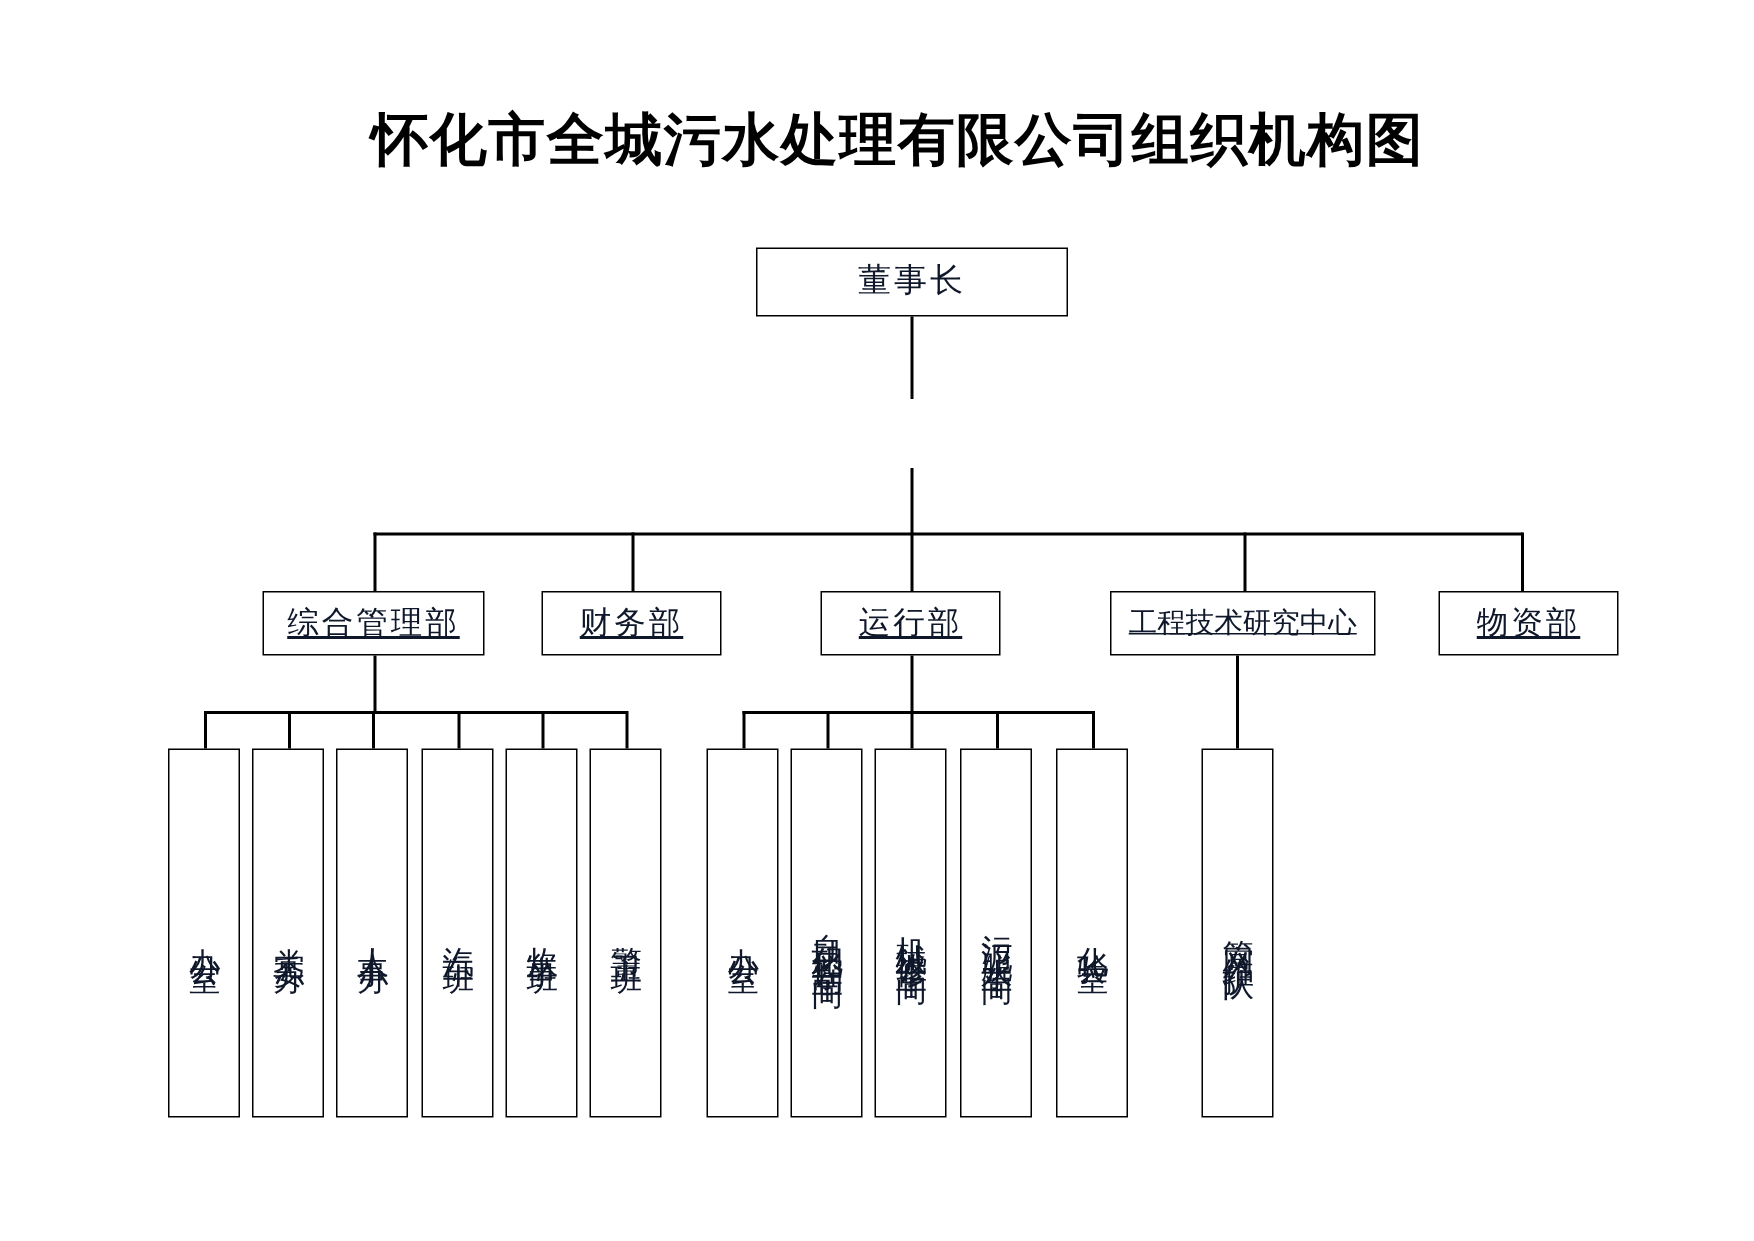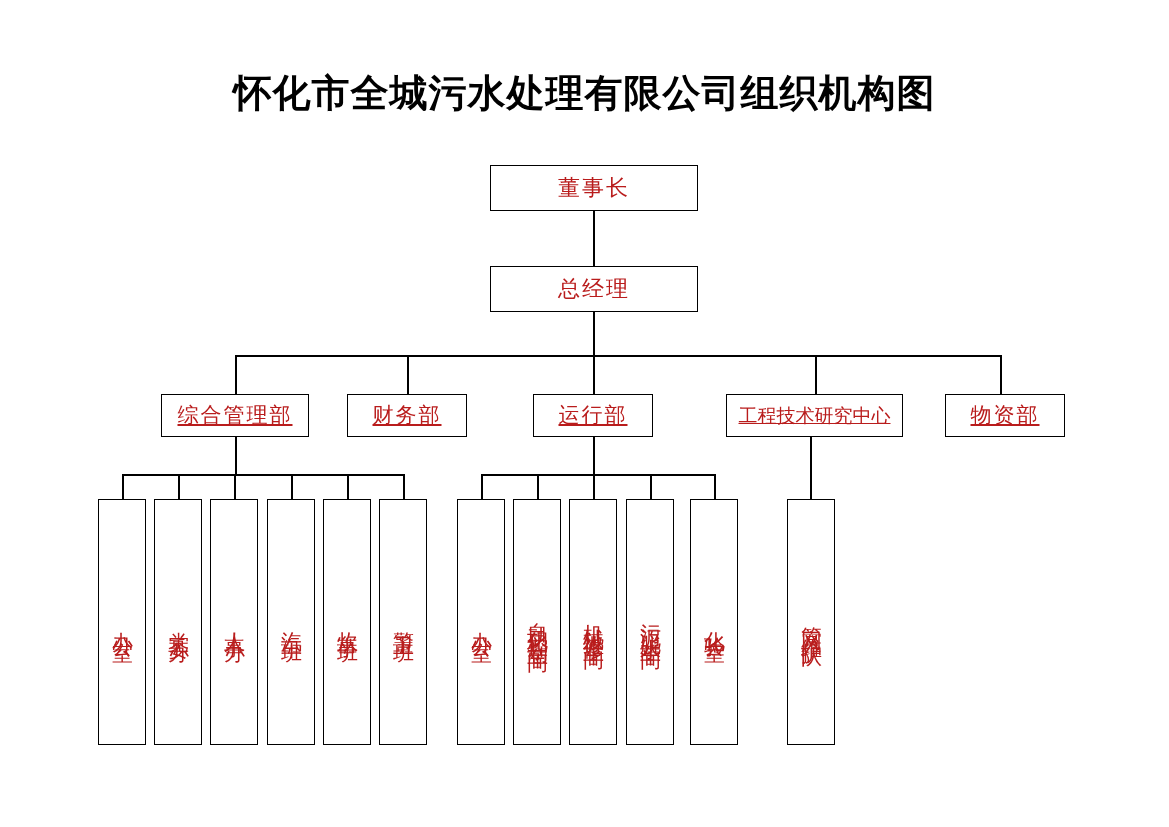--- a/index.html
+++ b/index.html
@@ -7,39 +7,40 @@
     padding: 0;
     background: #ffffff;
   }
   #page {
     position: relative;
     width: 1074px;
     height: 827px;
     background: #ffffff;
     font-family: "DejaVu Serif", "Liberation Serif", serif;
     overflow: hidden;
+    margin-left: 14px;
   }
   #chart-title {
     position: absolute;
     left: 0;
     top: 68px;
     width: 1169px;
     text-align: center;
     font-size: 38px;
     font-weight: bold;
     letter-spacing: 1px;
     color: #000000;
     font-family: "DejaVu Serif", "Liberation Serif", serif;
   }
   .node {
     position: absolute;
     box-sizing: border-box;
     border: 1.6px solid #000000;
     background: #ffffff;
-    color: #b91c1c;
+    color: #0f172a;
     display: flex;
     align-items: center;
     justify-content: center;
     text-align: center;
   }
   .node.horiz {
     font-size: 22px;
     letter-spacing: 2px;
     line-height: 1.1;
   }
@@ -74,23 +75,20 @@
 <div id="page">
 
   <div id="chart-title">怀化市全城污水处理有限公司组织机构图</div>
 
   <div class="node horiz" style="left:490px; top:165px; width:208px; height:46px;">
     <span>董事长</span>
   </div>
 
   <div class="line v" style="left:593px; top:211px; height:55px;"></div>
 
-  <div class="node horiz" style="left:490px; top:266px; width:208px; height:46px;">
-    <span>总经理</span>
-  </div>
 
   <div class="line v" style="left:593px; top:312px; height:44px;"></div>
   <div class="line h" style="left:235px; top:355px; width:766px;"></div>
 
   <div class="line v" style="left:235px; top:355px; height:39px;"></div>
   <div class="line v" style="left:407px; top:355px; height:39px;"></div>
   <div class="line v" style="left:593px; top:355px; height:39px;"></div>
   <div class="line v" style="left:815px; top:355px; height:39px;"></div>
   <div class="line v" style="left:1000px; top:355px; height:39px;"></div>
 

